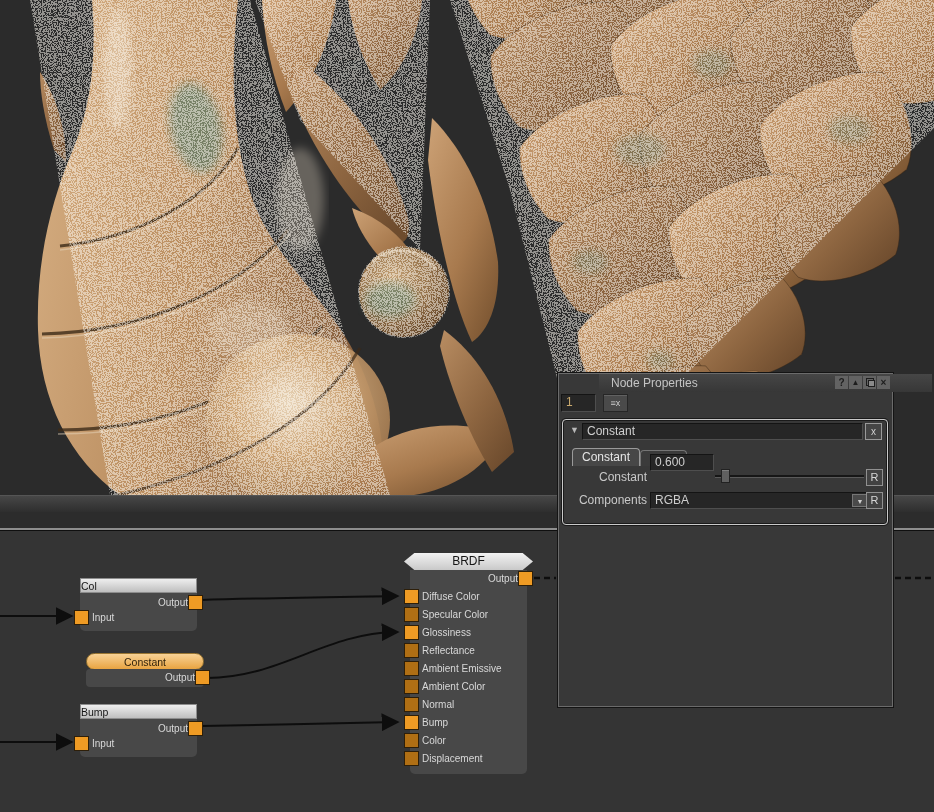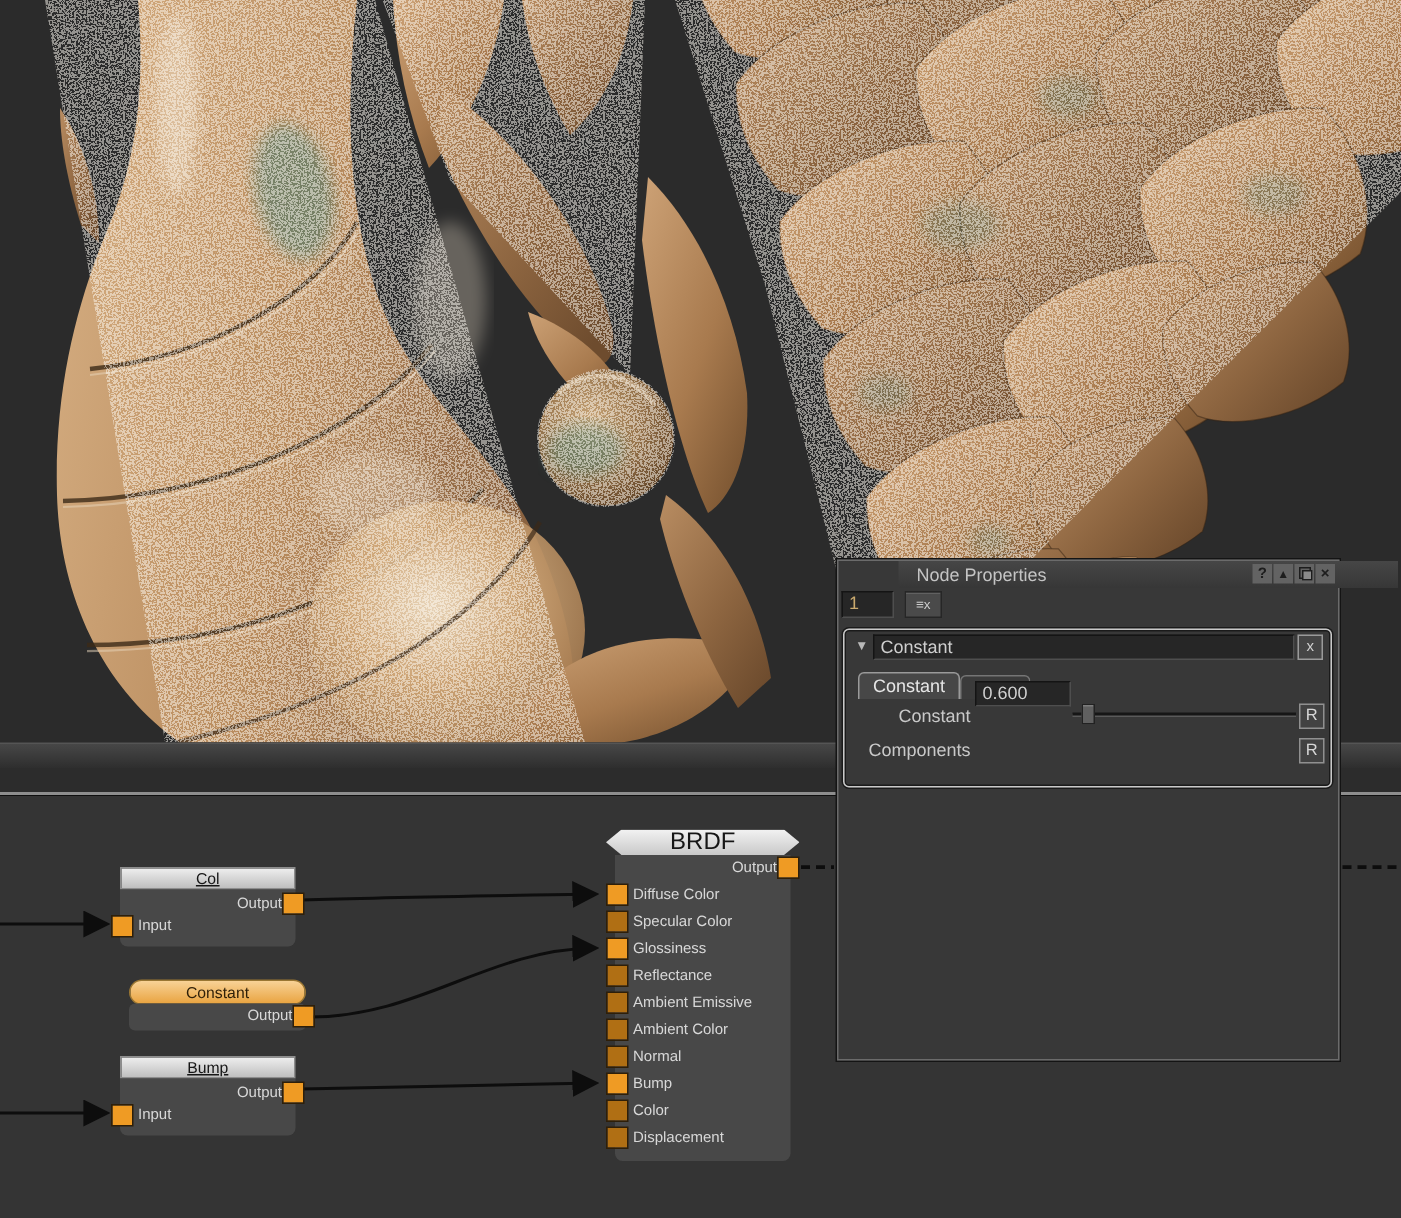--- a/index.html
+++ b/index.html
@@ -15,39 +15,39 @@
   .vgap{left:0;top:512px;width:934px;height:16px;background:#2c2c2c;z-index:0;}
   .divline{left:0;top:528px;width:934px;height:2px;background:#8e8e8e;
            border-bottom:1px solid #0f0f0f;z-index:0;}
   .schem{left:0;top:531px;width:934px;height:281px;background:#343434;z-index:0;}
 
   
   .wires{left:0;top:0;width:934px;height:812px;z-index:2;pointer-events:none;}
 
   
   .node{z-index:3;font-size:10px;color:#d8d8d8;}
-  .nhead{height:15px;line-height:15px;text-align:center;color:#161616;
+  .nhead{height:15px;line-height:15px;color:#161616;
          background:linear-gradient(#eeeeee,#bfbfbf);border:1px solid #8d8d8d;
-         box-sizing:border-box;font-size:10.5px;text-decoration:underline;}
+         box-sizing:border-box;font-size:10.5px;}
   .nbody{background:#484848;border-radius:0 0 5px 5px;padding:2px 0 6px 0;}
   .port{position:relative;height:15px;line-height:15px;}
   .port.out{text-align:right;padding-right:9px;padding-left:36px;}
   .port.in{text-align:left;padding-left:12px;}
   .conn{position:absolute;width:13px;height:13px;top:1px;background:#ef9b24;
         outline:1px solid #2e1f09;}
   .conn.r{right:-5px;} .conn.l{left:-5px;}
   .conn.dim{background:#b06f14;}
 
   .cap{height:17px;line-height:17px;text-align:center;color:#2e1f08;
        background:linear-gradient(#f8d296,#e9a441);border-radius:9px;
        border:1px solid #9a7632;box-sizing:border-box;font-size:10.5px;z-index:4;}
   .cbody{background:#484848;border-radius:4px;padding:1px 0 2px 0;}
 
   .brdf-head{height:17px;line-height:17px;text-align:center;color:#161616;
-       background:linear-gradient(#f2f2f2,#c9c9c9);font-size:16px;
+       background:linear-gradient(#f2f2f2,#c9c9c9);font-size:12px;
        clip-path:polygon(8% 0,92% 0,100% 50%,92% 100%,8% 100%,0 50%);z-index:4;}
   .brdf-body{background:#484848;border-radius:0 0 5px 5px;padding:0 0 6px 0;}
   .brdf-body .port{height:18px;line-height:18px;}
   .brdf-body .conn{top:2px;}
 
   
   .panel{left:558px;top:373px;width:335px;height:334px;background:#383838;
          border:1px solid #6b6b6b;box-shadow:0 0 0 1px #141414;z-index:6;
          font-size:12px;color:#c9c9c9;box-sizing:border-box;}
   .ptitle{left:0;top:0;width:100%;height:18px;line-height:18px;
@@ -347,17 +347,21 @@
       <div class="abs tab on">Constant</div>
       <div class="abs tab off">Node</div>
 
       <div class="abs rowlab" style="left:0;top:49px;">Constant</div>
       <div class="abs field val" style="top:34px;">0.600</div>
       <div class="abs sl-track"></div>
       <div class="abs sl-handle"></div>
       <div class="abs rbtn" style="top:49px;">R</div>
 
       <div class="abs rowlab" style="left:0;top:72px;">Components</div>
+      <div class="abs field drop">
+        <span>RGBA</span>
+        <span class="abs droparrow">▼</span>
+      </div>
       <div class="abs rbtn" style="top:72px;">R</div>
     </div>
   </div>
 
 </div>
 
 </body></html>

